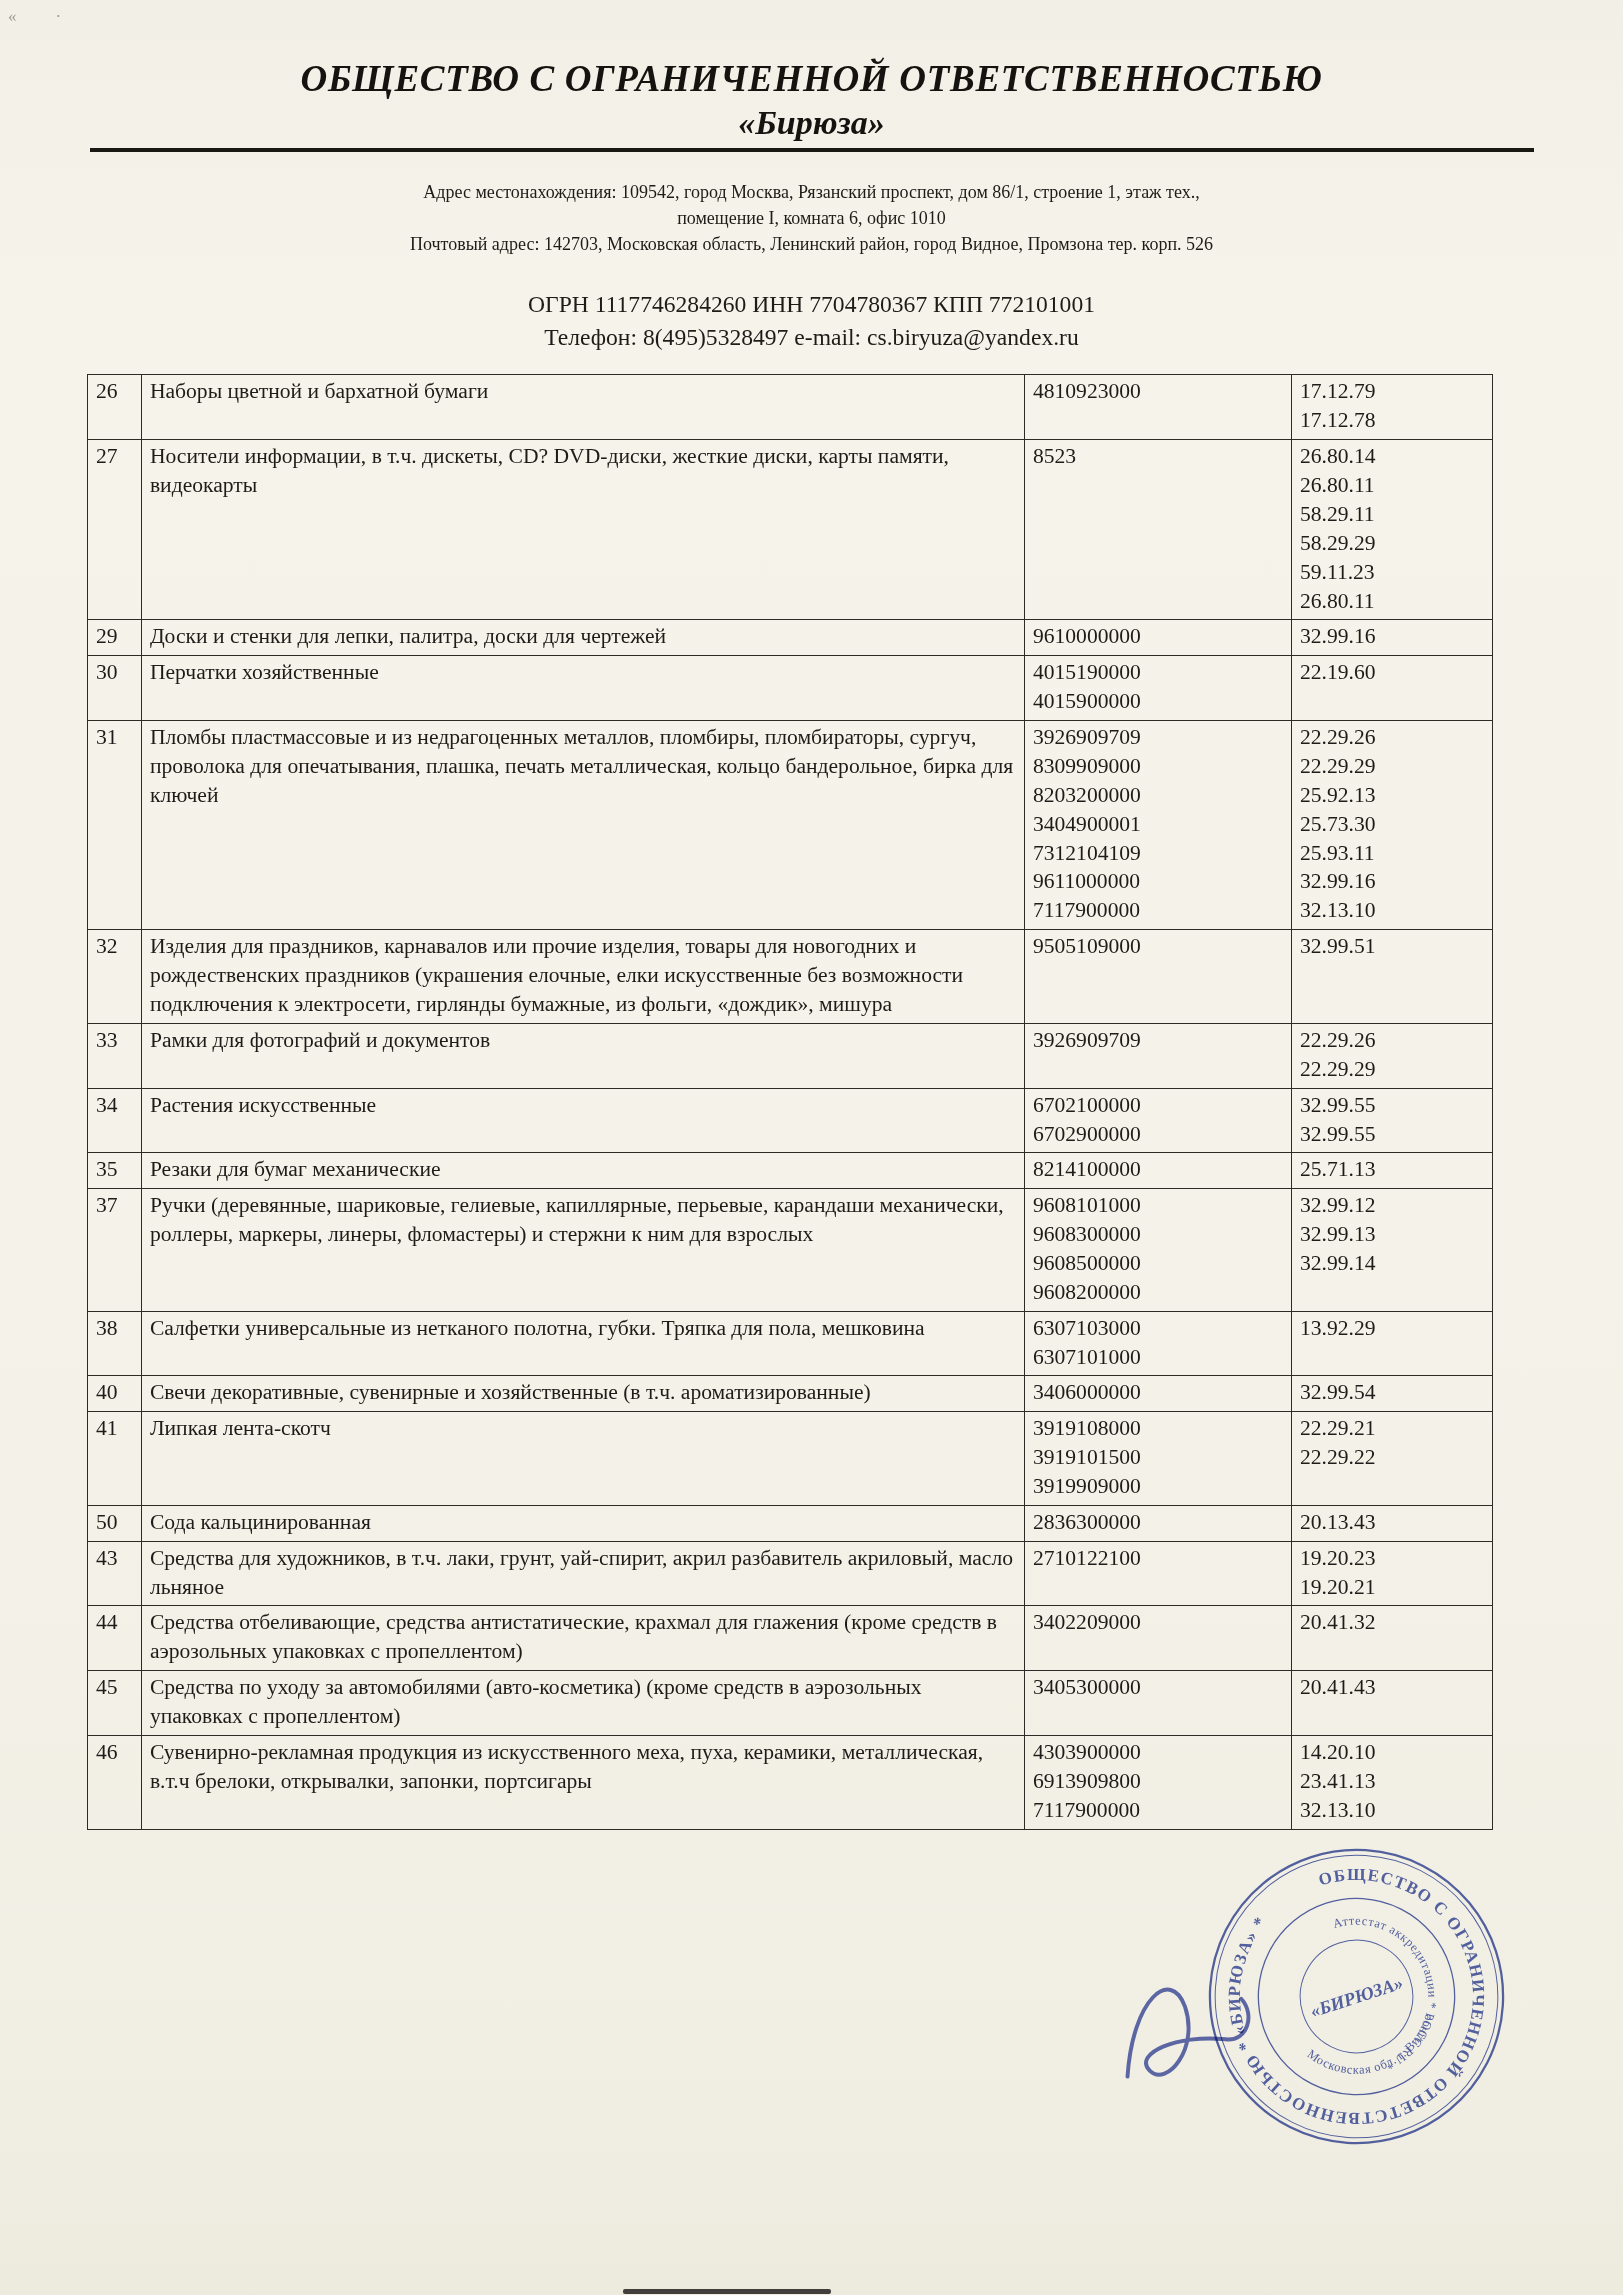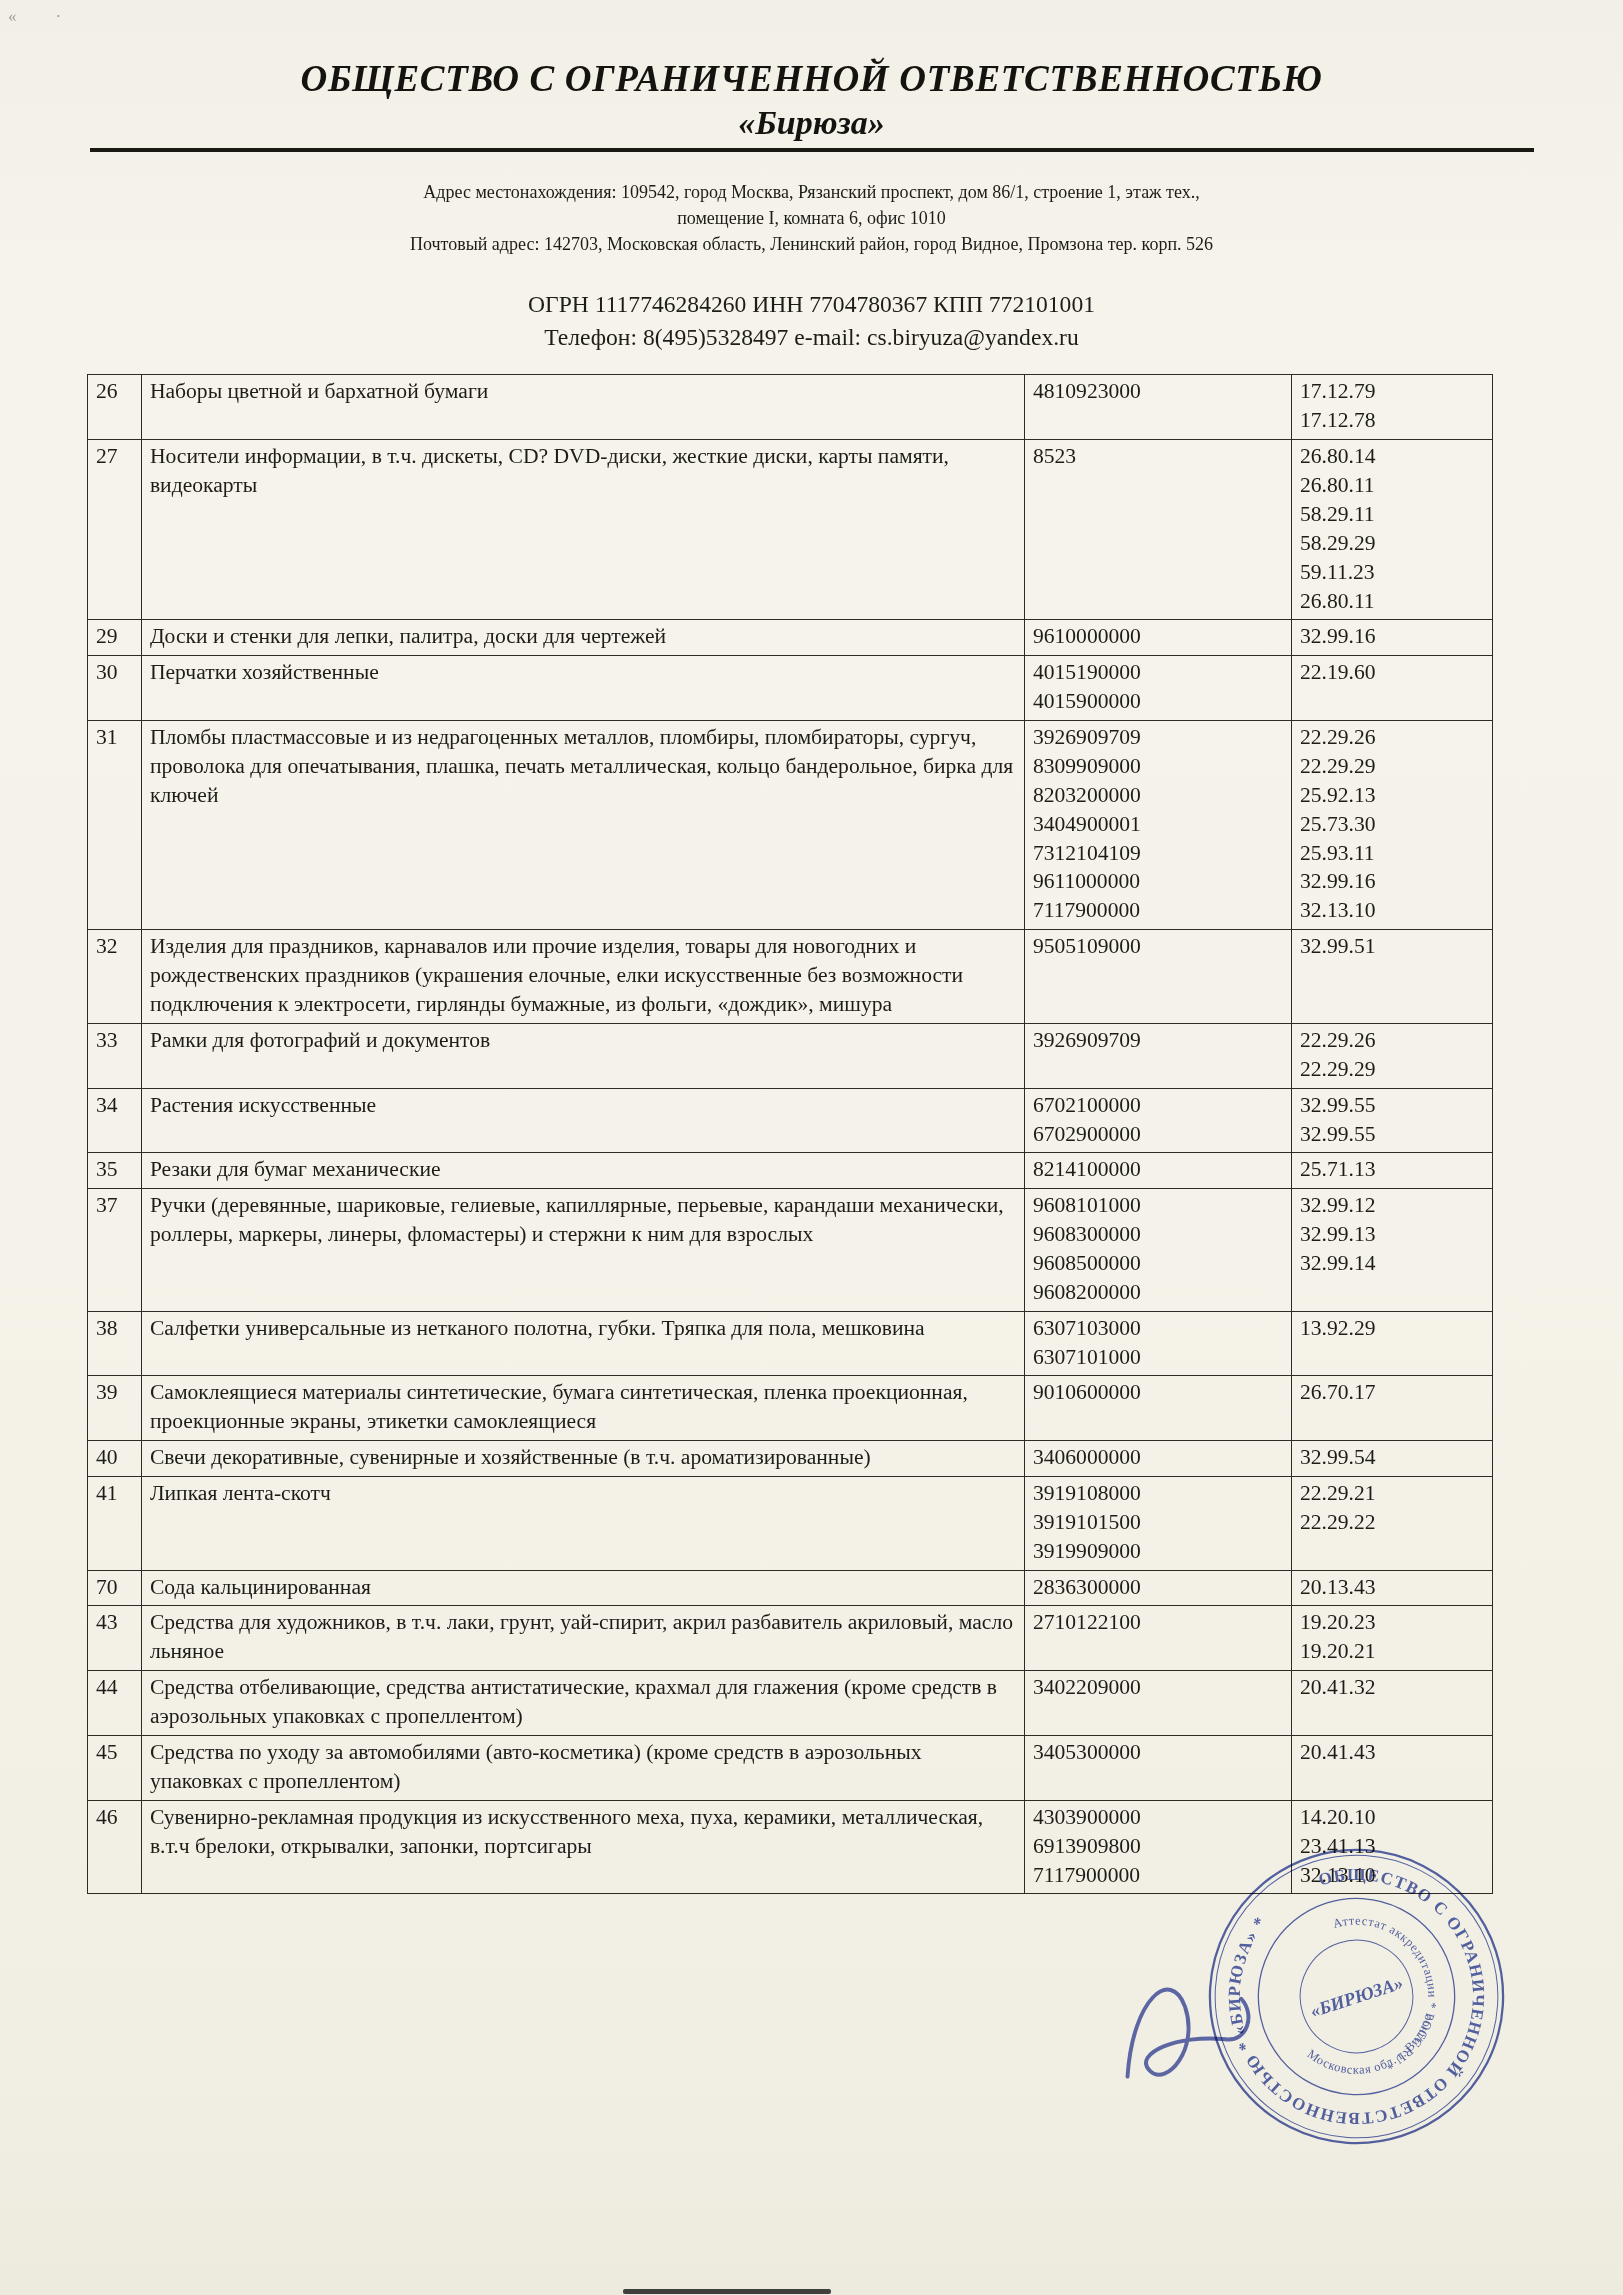--- a/index.html
+++ b/index.html
@@ -259,30 +259,20 @@
       <td class="cell-desc">Салфетки универсальные из нетканого полотна, губки. Тряпка для пола, мешковина</td>
       <td class="cell-code">
             <div class="code-line">6307103000</div>
             <div class="code-line">6307101000</div>
           </td>
       <td class="cell-okved">
             <div class="code-line">13.92.29</div>
           </td>
     </tr>
 
-    <tr class="product-row">
-      <td class="cell-num">39</td>
-      <td class="cell-desc">Самоклеящиеся материалы синтетические, бумага синтетическая, пленка проекционная, проекционные экраны, этикетки самоклеящиеся</td>
-      <td class="cell-code">
-            <div class="code-line">9010600000</div>
-          </td>
-      <td class="cell-okved">
-            <div class="code-line">26.70.17</div>
-          </td>
-    </tr>
 
     <tr class="product-row">
       <td class="cell-num">40</td>
       <td class="cell-desc">Свечи декоративные, сувенирные и хозяйственные (в т.ч. ароматизированные)</td>
       <td class="cell-code">
             <div class="code-line">3406000000</div>
           </td>
       <td class="cell-okved">
             <div class="code-line">32.99.54</div>
           </td>
@@ -296,21 +286,21 @@
             <div class="code-line">3919101500</div>
             <div class="code-line">3919909000</div>
           </td>
       <td class="cell-okved">
             <div class="code-line">22.29.21</div>
             <div class="code-line">22.29.22</div>
           </td>
     </tr>
 
     <tr class="product-row">
-      <td class="cell-num">70</td>
+      <td class="cell-num">50</td>
       <td class="cell-desc">Сода кальцинированная</td>
       <td class="cell-code">
             <div class="code-line">2836300000</div>
           </td>
       <td class="cell-okved">
             <div class="code-line">20.13.43</div>
           </td>
     </tr>
 
     <tr class="product-row">

